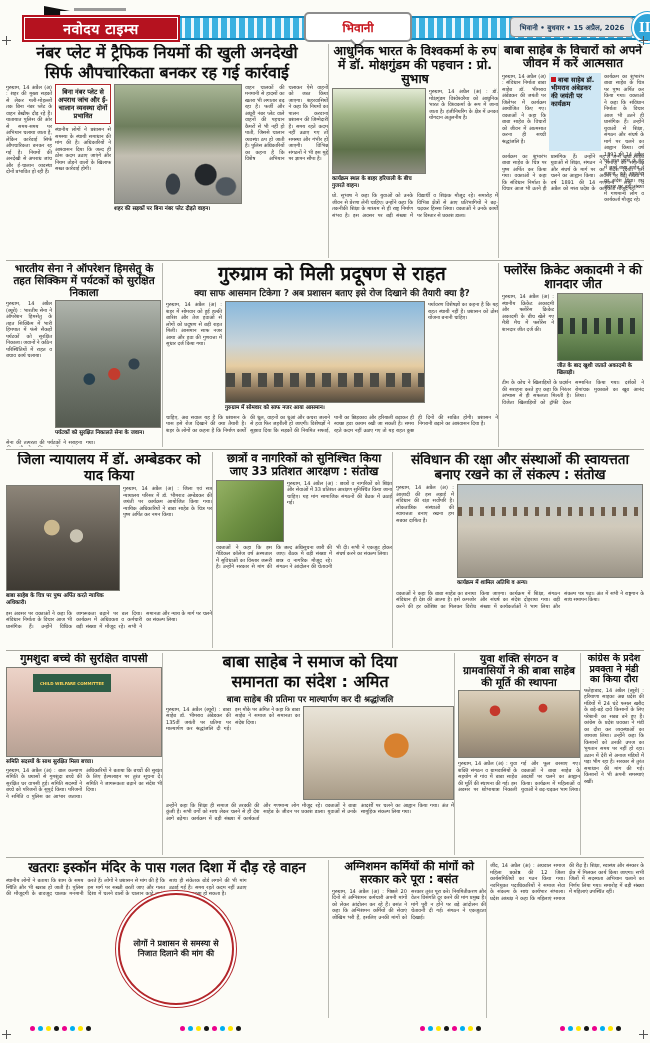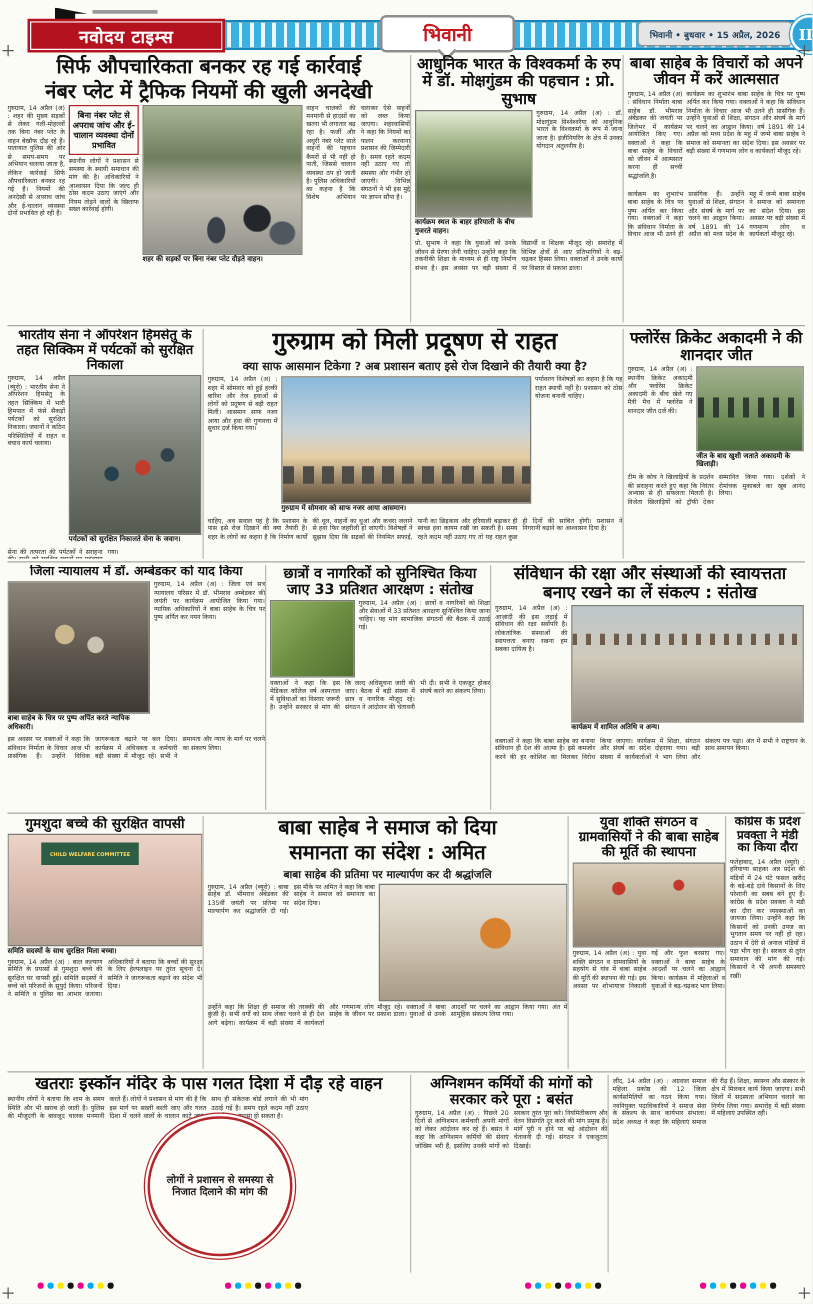--- a/index.html
+++ b/index.html
@@ -11,21 +11,21 @@
      background:repeating-linear-gradient(90deg,#3ab1e1 0 6px,#eaf7fd 6px 9px);
      border-top:2px solid #1486bb;border-bottom:2px solid #1486bb}
   .logo-corner{position:absolute;left:28px;top:6px;width:26px;height:14px;background:#111;
      clip-path:polygon(0 0,100% 35%,62% 35%,62% 100%,0 100%)}
   .tagline-smudge{position:absolute;left:58px;top:8px;width:52px;height:3px;background:#9a9a9a}
   .logo-box{position:absolute;left:8px;top:17px;width:152px;height:21px;background:#b5121f;
      border:1px solid #fff;outline:2px solid #b5121f;display:flex;align-items:center;justify-content:center;
      color:#fff;font-weight:bold;font-size:14px;letter-spacing:.5px}
   .edition-box{position:absolute;left:288px;top:12px;width:104px;height:26px;background:#fff;
      border:2px solid #8d8d8d;border-radius:5px;display:flex;align-items:center;justify-content:center;
-     color:#c8171f;font-weight:bold;font-size:15px}
+     color:#c8171f;font-weight:bold;font-size:12px}
   .edition-box::after{content:"";position:absolute;left:46px;bottom:-6px;width:9px;height:9px;background:#fff;
      border-right:2px solid #8d8d8d;border-bottom:2px solid #8d8d8d;transform:rotate(45deg)}
   .date-box{position:absolute;left:494px;top:17px;width:122px;height:18px;background:#e5e5e5;
      border:1.5px solid #8d8d8d;border-radius:4px;display:flex;align-items:center;justify-content:center;
      color:#23405c;font-weight:bold;font-size:7px}
   .page-circle{position:absolute;left:616px;top:12px;width:27px;height:27px;border-radius:50%;
      background:#2fa6da;border:2px solid #fff;box-shadow:0 0 0 1px #2fa6da;display:flex;align-items:center;
      justify-content:center;color:#fff;font-family:"DejaVu Serif",serif;font-weight:bold;font-size:12px}
   .page-handle{position:absolute;left:644px;top:24px;width:5px;height:4px;background:#111}
   
@@ -102,22 +102,22 @@
     <div class="logo-corner"></div>
     <div class="tagline-smudge"></div>
     <div class="logo-box">नवोदय टाइम्स</div>
     <div class="edition-box">भिवानी</div>
     <div class="date-box">भिवानी •  बुधवार  •  15 अप्रैल, 2026</div>
     <div class="page-circle">III</div>
     <div class="page-handle"></div>
   </div>
 
   <div class="art br" style="left:6px;top:44px;width:322px;height:214px">
+    <div class="hl" style="font-size:16px">नंबर प्लेट में ट्रैफिक नियमों की खुली अनदेखी</div>
     <div class="hl" style="font-size:16px">सिर्फ औपचारिकता बनकर रह गई कार्रवाई</div>
-    <div class="hl" style="font-size:16px">नंबर प्लेट में ट्रैफिक नियमों की खुली अनदेखी</div>
     <div class="row" style="margin-top:2px;height:156px">
       <div class="body" style="width:46px">गुरुग्राम, 14 अप्रैल (अ) : शहर की मुख्य सड़कों से लेकर गली-मोहल्लों तक बिना नंबर प्लेट के वाहन बेखौफ दौड़ रहे हैं। यातायात पुलिस की ओर से समय-समय पर अभियान चलाया जाता है, लेकिन कार्रवाई सिर्फ औपचारिकता बनकर रह गई है। नियमों की अनदेखी से अपराध जांच और ई-चालान व्यवस्था दोनों प्रभावित हो रही हैं।</div>
       <div style="width:56px;flex:none">
         <div class="inset-red">बिना नंबर प्लेट से अपराध जांच और ई-चालान व्यवस्था दोनों प्रभावित</div>
         <div class="body" style="margin-top:2px">स्थानीय लोगों ने प्रशासन से समस्या के स्थायी समाधान की मांग की है। अधिकारियों ने आश्वासन दिया कि जल्द ही ठोस कदम उठाए जाएंगे और नियम तोड़ने वालों के खिलाफ सख्त कार्रवाई होगी।</div>
       </div>
       <div style="width:128px;flex:none">
         <div class="ph ph-street" style="width:126px;height:118px"></div>
         <div class="cap">शहर की सड़कों पर बिना नंबर प्लेट दौड़ते वाहन।</div>
       </div>
@@ -134,20 +134,23 @@
       </div>
       <div class="body" style="flex:1">गुरुग्राम, 14 अप्रैल (अ) : डॉ. मोक्षगुंडम विश्वेश्वरैया को आधुनिक भारत के विश्वकर्मा के रूप में जाना जाता है। इंजीनियरिंग के क्षेत्र में उनका योगदान अतुलनीय है।</div>
     </div>
     <div class="body c2" style="margin-top:2px;height:66px">प्रो. सुभाष ने कहा कि युवाओं को उनके जीवन से प्रेरणा लेनी चाहिए। उन्होंने कहा कि तकनीकी शिक्षा के माध्यम से ही राष्ट्र निर्माण संभव है। इस अवसर पर बड़ी संख्या में विद्यार्थी व शिक्षक मौजूद रहे। समारोह में विभिन्न क्षेत्रों से आए प्रतिभागियों ने बढ़-चढ़कर हिस्सा लिया। वक्ताओं ने उनके कार्यों पर विस्तार से प्रकाश डाला।</div>
   </div>
 
   <div class="art" style="left:502px;top:44px;width:142px;height:214px">
     <div class="hl" style="font-size:12px">बाबा साहेब के विचारों को अपने जीवन में करें आत्मसात</div>
     <div class="row" style="margin-top:2px;height:78px">
       <div class="body" style="width:44px">गुरुग्राम, 14 अप्रैल (अ) : संविधान निर्माता बाबा साहेब डॉ. भीमराव अंबेडकर की जयंती पर जिलेभर में कार्यक्रम आयोजित किए गए। वक्ताओं ने कहा कि बाबा साहेब के विचारों को जीवन में आत्मसात करना ही सच्ची श्रद्धांजलि है।</div>
+      <div class="inset-blue" style="width:48px;flex:none">
+        <span class="bullet-sq"></span><span>बाबा साहेब डॉ. भीमराव अंबेडकर की जयंती पर कार्यक्रम</span>
+      </div>
       <div class="body" style="flex:1">कार्यक्रम का शुभारंभ बाबा साहेब के चित्र पर पुष्प अर्पित कर किया गया। वक्ताओं ने कहा कि संविधान निर्माता के विचार आज भी उतने ही प्रासंगिक हैं। उन्होंने युवाओं से शिक्षा, संगठन और संघर्ष के मार्ग पर चलने का आह्वान किया। वर्ष 1891 की 14 अप्रैल को मध्य प्रदेश के महू में जन्मे बाबा साहेब ने समाज को समानता का संदेश दिया। इस अवसर पर बड़ी संख्या में गणमान्य लोग व कार्यकर्ता मौजूद रहे।</div>
     </div>
     <div class="body c3" style="margin-top:2px;height:96px">कार्यक्रम का शुभारंभ बाबा साहेब के चित्र पर पुष्प अर्पित कर किया गया। वक्ताओं ने कहा कि संविधान निर्माता के विचार आज भी उतने ही प्रासंगिक हैं। उन्होंने युवाओं से शिक्षा, संगठन और संघर्ष के मार्ग पर चलने का आह्वान किया। वर्ष 1891 की 14 अप्रैल को मध्य प्रदेश के महू में जन्मे बाबा साहेब ने समाज को समानता का संदेश दिया। इस अवसर पर बड़ी संख्या में गणमान्य लोग व कार्यकर्ता मौजूद रहे।</div>
   </div>
 
   <div class="rowsep" style="top:260px"></div>
 
   <div class="art br" style="left:6px;top:263px;width:156px;height:184px">
     <div class="hl" style="font-size:10.5px">भारतीय सेना ने ऑपरेशन हिमसेतु के तहत सिक्किम में पर्यटकों को सुरक्षित निकाला</div>
     <div class="row" style="margin-top:2px">
@@ -182,21 +185,21 @@
         <div class="ph ph-cricket" style="width:84px;height:66px"></div>
         <div class="cap">जीत के बाद खुशी जताते अकादमी के खिलाड़ी।</div>
       </div>
     </div>
     <div class="body c2" style="margin-top:2px;height:74px">टीम के कोच ने खिलाड़ियों के प्रदर्शन की सराहना करते हुए कहा कि निरंतर अभ्यास से ही सफलता मिलती है। विजेता खिलाड़ियों को ट्रॉफी देकर सम्मानित किया गया। दर्शकों ने रोमांचक मुकाबले का खूब आनंद लिया।</div>
   </div>
 
   <div class="rowsep" style="top:449px"></div>
 
   <div class="art br" style="left:6px;top:452px;width:206px;height:196px">
-    <div class="hl" style="font-size:10px">जिला न्यायालय में डॉ. अम्बेडकर को याद किया</div>
+    <div class="hl" style="font-size:14px">जिला न्यायालय में डॉ. अम्बेडकर को याद किया</div>
     <div class="row" style="margin-top:2px">
       <div style="width:114px;flex:none">
         <div class="ph ph-court" style="width:112px;height:104px"></div>
         <div class="cap">बाबा साहेब के चित्र पर पुष्प अर्पित करते न्यायिक अधिकारी।</div>
       </div>
       <div class="body" style="flex:1">गुरुग्राम, 14 अप्रैल (अ) : जिला एवं सत्र न्यायालय परिसर में डॉ. भीमराव अम्बेडकर की जयंती पर कार्यक्रम आयोजित किया गया। न्यायिक अधिकारियों ने बाबा साहेब के चित्र पर पुष्प अर्पित कर नमन किया।</div>
     </div>
     <div class="body c3" style="margin-top:2px;height:54px">इस अवसर पर वक्ताओं ने कहा कि संविधान निर्माता के विचार आज भी प्रासंगिक हैं। उन्होंने विधिक जागरूकता बढ़ाने पर बल दिया। कार्यक्रम में अधिवक्ता व कर्मचारी बड़ी संख्या में मौजूद रहे। सभी ने समानता और न्याय के मार्ग पर चलने का संकल्प लिया।</div>
   </div>
 

